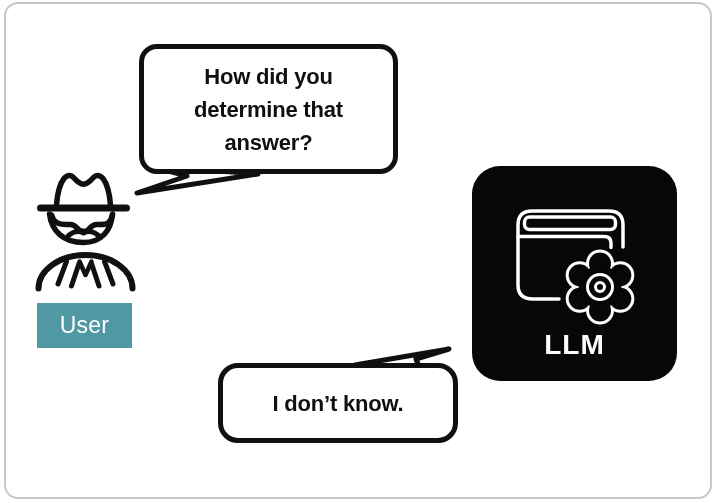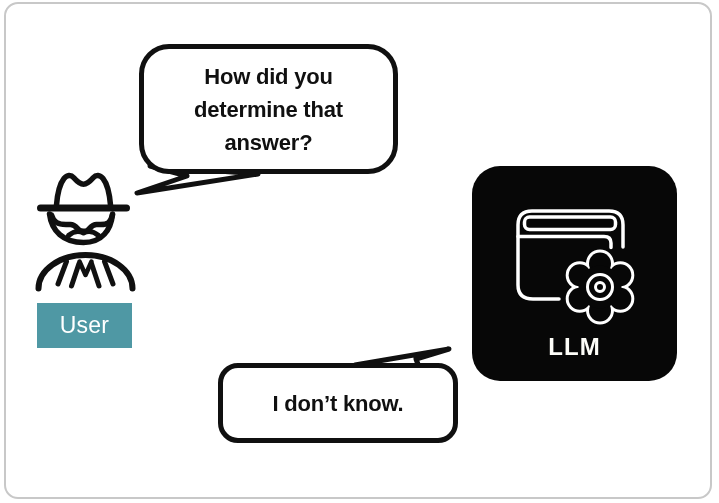--- a/index.html
+++ b/index.html
@@ -5,31 +5,31 @@
   html,body{margin:0;padding:0;background:#ffffff;width:719px;height:503px;overflow:hidden;
     font-family:"Liberation Sans", sans-serif;}
   .stage{position:relative;width:719px;height:503px;}
   .card{position:absolute;left:4px;top:2px;width:708px;height:497px;box-sizing:border-box;
     background:#ffffff;border:2px solid #c8c8c8;border-radius:14px;}
   svg.layer{position:absolute;left:0;top:0;width:719px;height:503px;pointer-events:none;}
   .tails{z-index:5;}
   .icons{z-index:30;}
   .bubble{position:absolute;box-sizing:border-box;background:#ffffff;border:5.5px solid #101010;
     display:flex;align-items:center;justify-content:center;z-index:10;}
-  .bubble-user{left:139px;top:44px;width:259px;height:130px;border-radius:30px;}
+  .bubble-user{left:139px;top:44px;width:259px;height:130px;border-radius:18px;}
   .bubble-llm{left:218px;top:363px;width:240px;height:80px;border-radius:20px;}
   .bubble-text{font-size:22px;font-weight:700;color:#101010;text-align:center;
     line-height:33px;white-space:pre-line;letter-spacing:-0.2px;}
   .user-label{position:absolute;left:37px;top:303px;width:95px;height:45px;background:#4F98A4;
     display:flex;align-items:center;justify-content:center;z-index:10;}
   .user-label span{color:#ffffff;font-size:23px;font-weight:400;letter-spacing:0.2px;}
   .llm-box{position:absolute;left:472px;top:166px;width:205px;height:215px;background:#070707;
     border-radius:28px;z-index:10;}
   .llm-label{position:absolute;left:0;right:0;bottom:20px;text-align:center;color:#fdfdf8;
-    font-size:24px;font-weight:700;letter-spacing:1px;}
+    font-size:28px;font-weight:700;letter-spacing:1px;}
 </style>
 </head>
 <body>
 
 <div class="stage">
 
   <div class="card"></div>
 
   <svg class="layer tails" viewBox="0 0 719 503">
     <path d="M 150 166 L 187 176 L 137 193 L 258 174 Z" fill="#ffffff" stroke="#101010" stroke-width="5" stroke-linejoin="round" stroke-linecap="round"></path>

